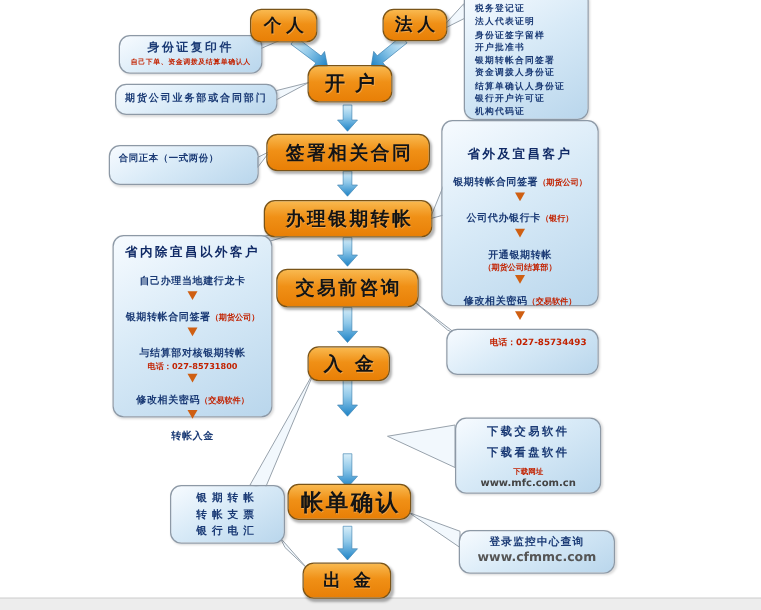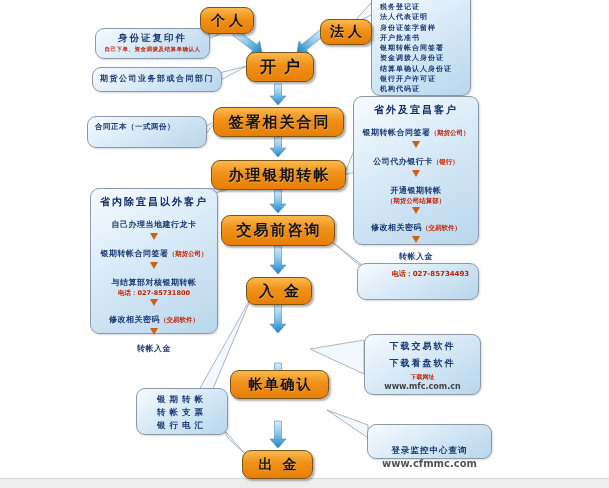--- a/index.html
+++ b/index.html
@@ -20,38 +20,38 @@
   
   .box-a{left:95px;top:28px;width:113px;height:29px;}
   .box-a .t1{font-size:9.5px;letter-spacing:2px;margin-top:3px;}
   .box-a .t2{font-size:5.5px;letter-spacing:.5px;margin-top:1px;}
   .box-b{left:371px;top:-8px;width:100px;height:104px;text-align:left;}
   .box-b .it{font-size:7px;line-height:10.3px;letter-spacing:1px;padding-left:8px;}
   .box-b{padding-top:9px;box-sizing:border-box;}
   .box-c{left:92px;top:67px;width:128px;height:23px;font-size:8px;letter-spacing:1.5px;line-height:22px;}
   .box-d{left:87px;top:116px;width:120px;height:32px;text-align:left;box-sizing:border-box;padding:4px 0 0 7px;}
   .box-d .ln{font-size:7.5px;line-height:12px;letter-spacing:.5px;}
-  .box-e{left:353px;top:96px;width:126px;height:149px;box-sizing:border-box;padding-top:6px;}
+  .box-e{left:353px;top:96px;width:126px;height:149px;box-sizing:border-box;padding-top:19px;}
   .box-f{left:90px;top:188px;width:128px;height:146px;box-sizing:border-box;padding-top:6px;}
   .co-title{font-size:10px;letter-spacing:2px;color:#102a66;margin-bottom:3px;}
   .step{line-height:1.25;}
   .step .st{font-size:8px;letter-spacing:.5px;}
   .step .sn{font-size:6.5px;color:#c22200;}
   .step .ssub{font-size:6.5px;color:#c22200;line-height:1.2;}
   .box-g{left:136px;top:388px;width:92px;height:47px;box-sizing:border-box;padding-top:4px;}
   .box-g .ln{font-size:8.5px;letter-spacing:4px;line-height:13px;}
   .box-h{left:357px;top:263px;width:122px;height:37px;box-sizing:border-box;padding-top:4px;}
   .box-h .t1{font-size:9px;letter-spacing:3px;}
   .box-h .t2{font-size:7px;margin-top:1px;margin-left:25px;}
   .box-i{left:364px;top:334px;width:117px;height:61px;box-sizing:border-box;padding-top:3px;}
   .box-i .t1{font-size:9px;letter-spacing:2px;line-height:17px;}
   .box-i .t3{font-size:6px;margin-top:1px;}
   .box-i .t4{font-size:8px;color:#444;line-height:10px;}
   .box-j{left:367px;top:424px;width:125px;height:35px;box-sizing:border-box;padding-top:3px;}
-  .box-j .t1{font-size:8.5px;letter-spacing:1px;margin-top:17px;}
+  .box-j .t1{font-size:8.5px;letter-spacing:1px;}
   .box-j .t2{font-size:10px;color:#555;line-height:13px;}
   .bottom-bar{position:absolute;left:0;top:478px;width:609px;height:10px;z-index:0;
        background:#ededed;border-top:1px solid #d6d6d6;}
 </style>
 </head>
 <body>
 
 <div class="stage">
 
   <svg class="lines" width="609" height="488" viewBox="0 0 609 488">
@@ -90,39 +90,39 @@
       <polygon points="274.5,246 281.5,246 281.5,265 286,265 278,274 270,265 274.5,265"></polygon>
       <polygon points="274.5,304 281.5,304 281.5,324 286,324 278,333 270,324 274.5,324"></polygon>
       <polygon points="274.5,363 281.5,363 281.5,381 286,381 278,390 270,381 274.5,381"></polygon>
       <polygon points="274.5,421 281.5,421 281.5,439 286,439 278,448 270,439 274.5,439"></polygon>
     </g>
   </svg>
 
   <div class="node" style="left:200px;top:7px;width:52px;height:25px;font-size:14px;--ls:4px;">
     <span>个人</span>
     </div>
-  <div class="node" style="left:306px;top:19px;width:50px;height:24px;font-size:14px;margin-left:14px;--ls:4px;">
+  <div class="node" style="left:306px;top:7px;width:50px;height:24px;font-size:14px;--ls:4px;">
     <span>法人</span>
     </div>
   <div class="node" style="left:246px;top:52px;width:66px;height:28px;font-size:16px;--ls:8px;">
     <span>开户</span>
     </div>
   <div class="node" style="left:213px;top:107px;width:129px;height:28px;font-size:15px;--ls:2px;">
     <span>签署相关合同</span>
     </div>
   <div class="node" style="left:221px;top:215px;width:112px;height:29px;font-size:15px;--ls:2px;">
     <span>交易前咨询</span>
     </div>
   <div class="node" style="left:211px;top:160px;width:133px;height:28px;font-size:15px;--ls:2px;">
     <span>办理银期转帐</span>
     </div>
   <div class="node" style="left:246px;top:277px;width:64px;height:26px;font-size:15px;--ls:10px;">
     <span>入金</span>
     </div>
-  <div class="node" style="left:230px;top:370px;width:97px;height:27px;font-size:14px;--ls:2px;">
+  <div class="node" style="left:230px;top:387px;width:97px;height:27px;font-size:18px;--ls:2px;">
     <span>帐单确认</span>
     </div>
   <div class="node" style="left:242px;top:450px;width:69px;height:27px;font-size:14px;--ls:10px;">
     <span>出金</span>
     </div>
 
   <div class="callout box-a">
     <div class="t1">身份证复印件</div>
     <div class="t2 red">自己下单、资金调拨及结算单确认人</div>
   </div>

